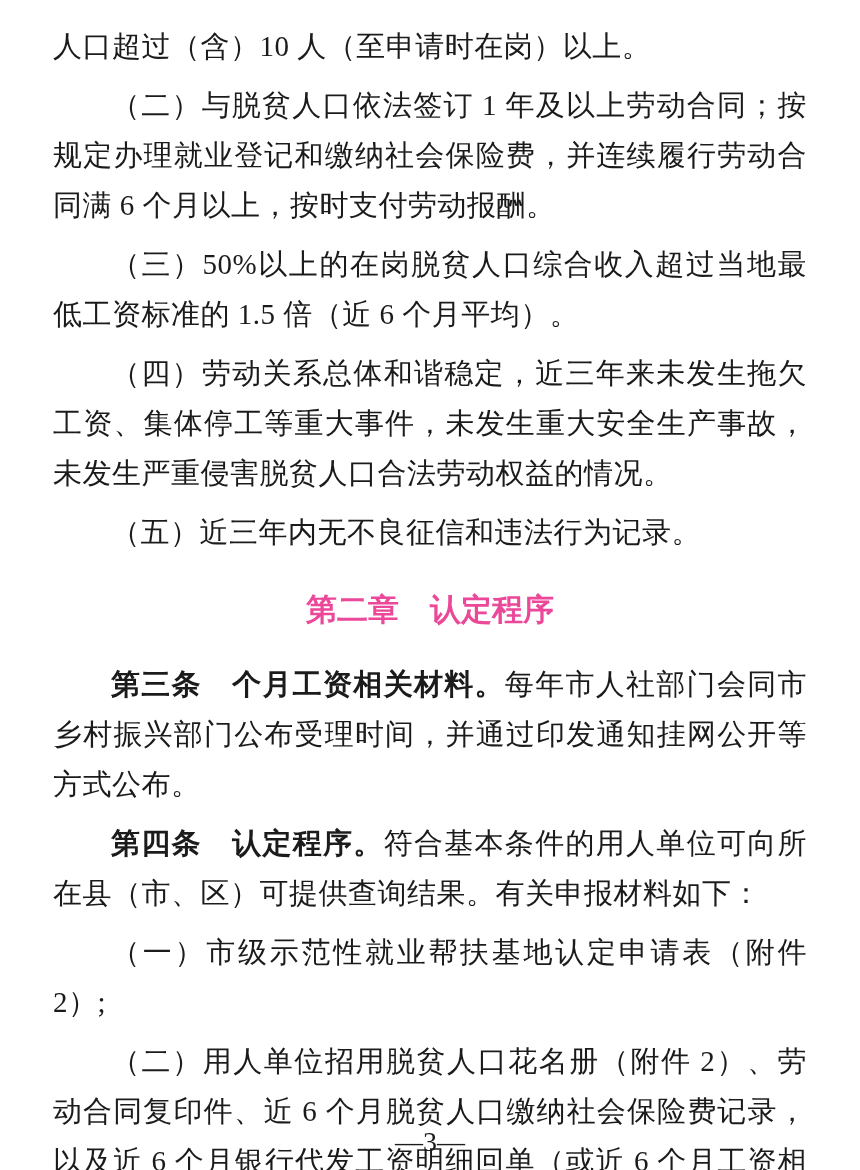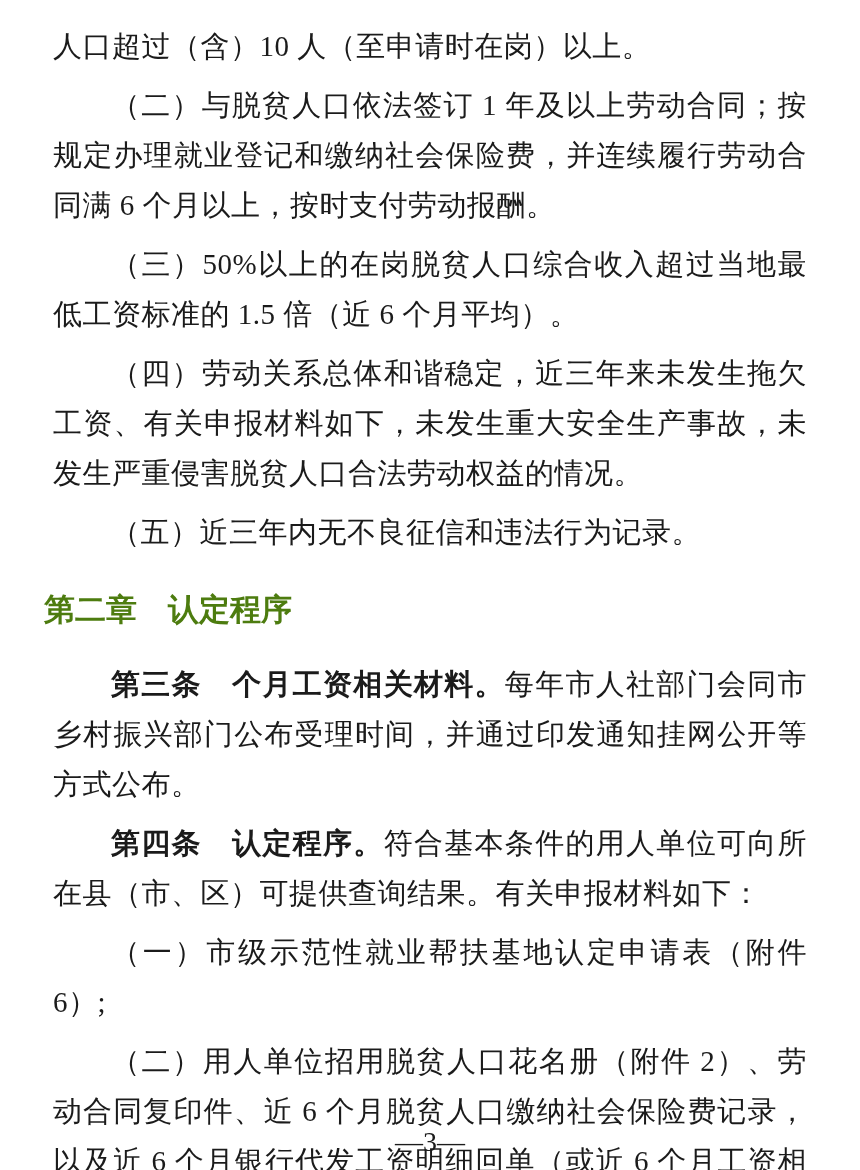--- a/index.html
+++ b/index.html
@@ -37,21 +37,22 @@
   .article-lead {
     font-family: "Liberation Sans", "DejaVu Sans", sans-serif;
     font-weight: bold;
   }
   h2.chapter-heading {
     margin: 28px 0 24px 0;
     font-family: "Liberation Sans", "DejaVu Sans", sans-serif;
     font-weight: bold;
     font-size: 31px;
     line-height: 50px;
-    color: #4d7c0f;
+    text-align: center;
+    color: #ec4899;
   }
   .page-footer {
     position: absolute;
     top: 1122px;
     left: 0;
     width: 860px;
     text-align: center;
     font-size: 28px;
     line-height: 40px;
     color: #1b1b1b;
@@ -61,35 +62,35 @@
 <body>
 
 <main class="page-content">
 
   <p class="body continuation">人口超过（含）10 人（至申请时在岗）以上。</p>
 
   <p class="body">（二）与脱贫人口依法签订 1 年及以上劳动合同；按规定办理就业登记和缴纳社会保险费，并连续履行劳动合同满 6 个月以上，按时支付劳动报酬。</p>
 
   <p class="body">（三）50%以上的在岗脱贫人口综合收入超过当地最低工资标准的 1.5 倍（近 6 个月平均）。</p>
 
-  <p class="body">（四）劳动关系总体和谐稳定，近三年来未发生拖欠工资、有关申报材料如下，未发生重大安全生产事故，未发生严重侵害脱贫人口合法劳动权益的情况。</p>
+  <p class="body">（四）劳动关系总体和谐稳定，近三年来未发生拖欠工资、集体停工等重大事件，未发生重大安全生产事故，未发生严重侵害脱贫人口合法劳动权益的情况。</p>
 
   <p class="body">（五）近三年内无不良征信和违法行为记录。</p>
 
   <h2 class="chapter-heading">第二章　认定程序</h2>
 
   <p class="body">
     <span class="article-lead">第三条　个月工资相关材料。</span><span>每年市人社部门会同市乡村振兴部门公布受理时间，并通过印发通知挂网公开等方式公布。</span>
   </p>
 
   <p class="body">
     <span class="article-lead">第四条　认定程序。</span><span>符合基本条件的用人单位可向所在县（市、区）可提供查询结果。有关申报材料如下：</span>
   </p>
 
-  <p class="body">（一）市级示范性就业帮扶基地认定申请表（附件 6）;</p>
+  <p class="body">（一）市级示范性就业帮扶基地认定申请表（附件 2）;</p>
 
   <p class="body">（二）用人单位招用脱贫人口花名册（附件 2）、劳动合同复印件、近 6 个月脱贫人口缴纳社会保险费记录，以及近 6 个月银行代发工资明细回单（或近 6 个月工资相关材料，需员工本人签名确认);有条件的地区通过业务系统查询有关劳动合同及社会保险缴费记录的，可提供查询结果（需打印盖章），无需用人单位提</p>
 
 </main>
 
 <footer class="page-footer">
   <span>—3—</span>
 </footer>
 
 </body></html>

